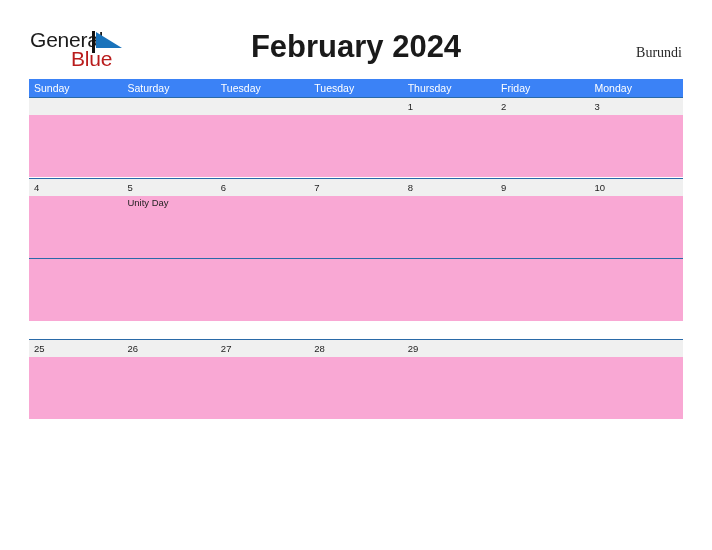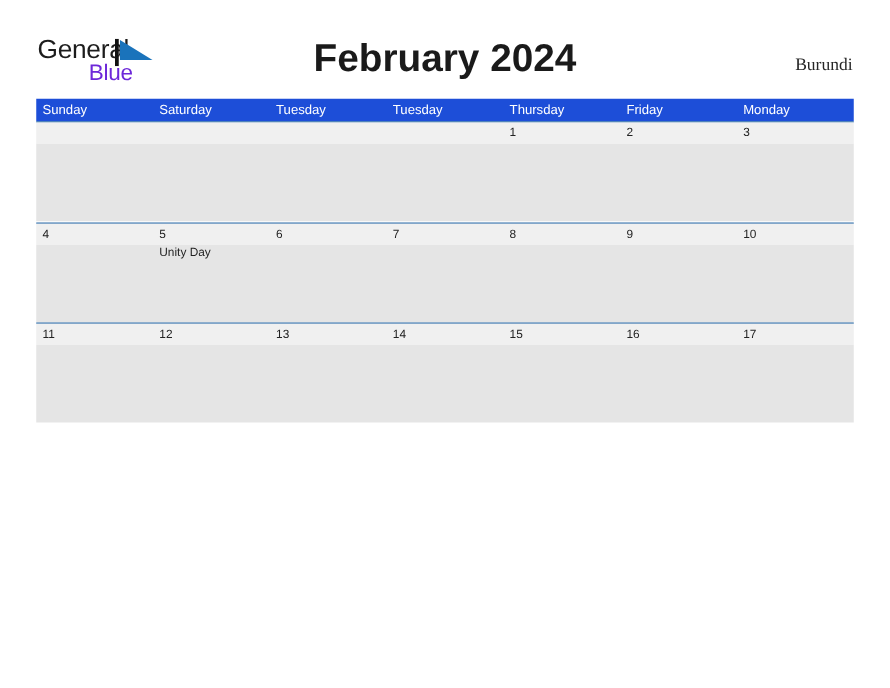--- a/index.html
+++ b/index.html
@@ -51,22 +51,22 @@
     position: absolute;
     left: 62px;
     top: 3px;
     width: 32px;
     height: 22px;
   }
   .brand-line2 {
     position: absolute;
     left: 41px;
     top: 19px;
-    font-size: 18px;
-    color: #6d28d9;
+    font-size: 21px;
+    color: #b91c1c;
     letter-spacing: -0.2px;
     line-height: 23px;
     font-family: "Liberation Sans", sans-serif;
   }
 
   .title {
     position: absolute;
     left: 0;
     right: 0;
     top: 29px;
@@ -90,21 +90,21 @@
   
   .calendar {
     position: absolute;
     left: 29px;
     top: 79px;
     width: 654px;
   }
 
   .weekday-row {
     display: flex;
-    background: #1d4ed8;
+    background: #3b82f6;
     height: 18px;
     justify-content: space-between;
   }
   .weekday-cell {
     flex: 1 1 0;
     color: #ffffff;
     font-size: 10.5px;
     line-height: 18px;
     padding-left: 5px;
     box-sizing: border-box;
@@ -123,21 +123,21 @@
     border-top: none;
   }
   .week-row .day-band {
     display: flex;
     height: 17px;
     background: #f0f0f0;
   }
   .week-row .day-body {
     display: flex;
     height: 62px;
-    background: #e5e5e5;
+    background: #f9a8d4;
   }
 
   .day-num-cell {
     flex: 1 1 0;
     box-sizing: border-box;
     padding-left: 5px;
     font-size: 9.5px;
     line-height: 17px;
     color: #232323;
     font-family: "Liberation Sans", sans-serif;
@@ -230,37 +230,48 @@
           </div>
         <div class="day-event-cell"></div>
         <div class="day-event-cell"></div>
         <div class="day-event-cell"></div>
         <div class="day-event-cell"></div>
         <div class="day-event-cell"></div>
       </div>
     </div>
 
     <div class="week-row">
+      <div class="day-body">
+        <div class="day-event-cell"></div>
+        <div class="day-event-cell"></div>
+        <div class="day-event-cell"></div>
+        <div class="day-event-cell"></div>
+        <div class="day-event-cell"></div>
+        <div class="day-event-cell"></div>
+        <div class="day-event-cell"></div>
+      </div>
+    </div>
+
+
+    <div class="week-row">
       <div class="day-band">
-        <div class="day-num-cell">11</div>
-        <div class="day-num-cell">12</div>
-        <div class="day-num-cell">13</div>
-        <div class="day-num-cell">14</div>
-        <div class="day-num-cell">15</div>
-        <div class="day-num-cell">16</div>
-        <div class="day-num-cell">17</div>
-      </div>
-      <div class="day-body">
-        <div class="day-event-cell"></div>
-        <div class="day-event-cell"></div>
-        <div class="day-event-cell"></div>
-        <div class="day-event-cell"></div>
-        <div class="day-event-cell"></div>
-        <div class="day-event-cell"></div>
-        <div class="day-event-cell"></div>
-      </div>
-    </div>
-
-
+        <div class="day-num-cell">25</div>
+        <div class="day-num-cell">26</div>
+        <div class="day-num-cell">27</div>
+        <div class="day-num-cell">28</div>
+        <div class="day-num-cell">29</div>
+        <div class="day-num-cell"></div>
+        <div class="day-num-cell"></div>
+      </div>
+      <div class="day-body">
+        <div class="day-event-cell"></div>
+        <div class="day-event-cell"></div>
+        <div class="day-event-cell"></div>
+        <div class="day-event-cell"></div>
+        <div class="day-event-cell"></div>
+        <div class="day-event-cell"></div>
+        <div class="day-event-cell"></div>
+      </div>
+    </div>
 
   </div>
 
 </div>
 
 </body></html>

